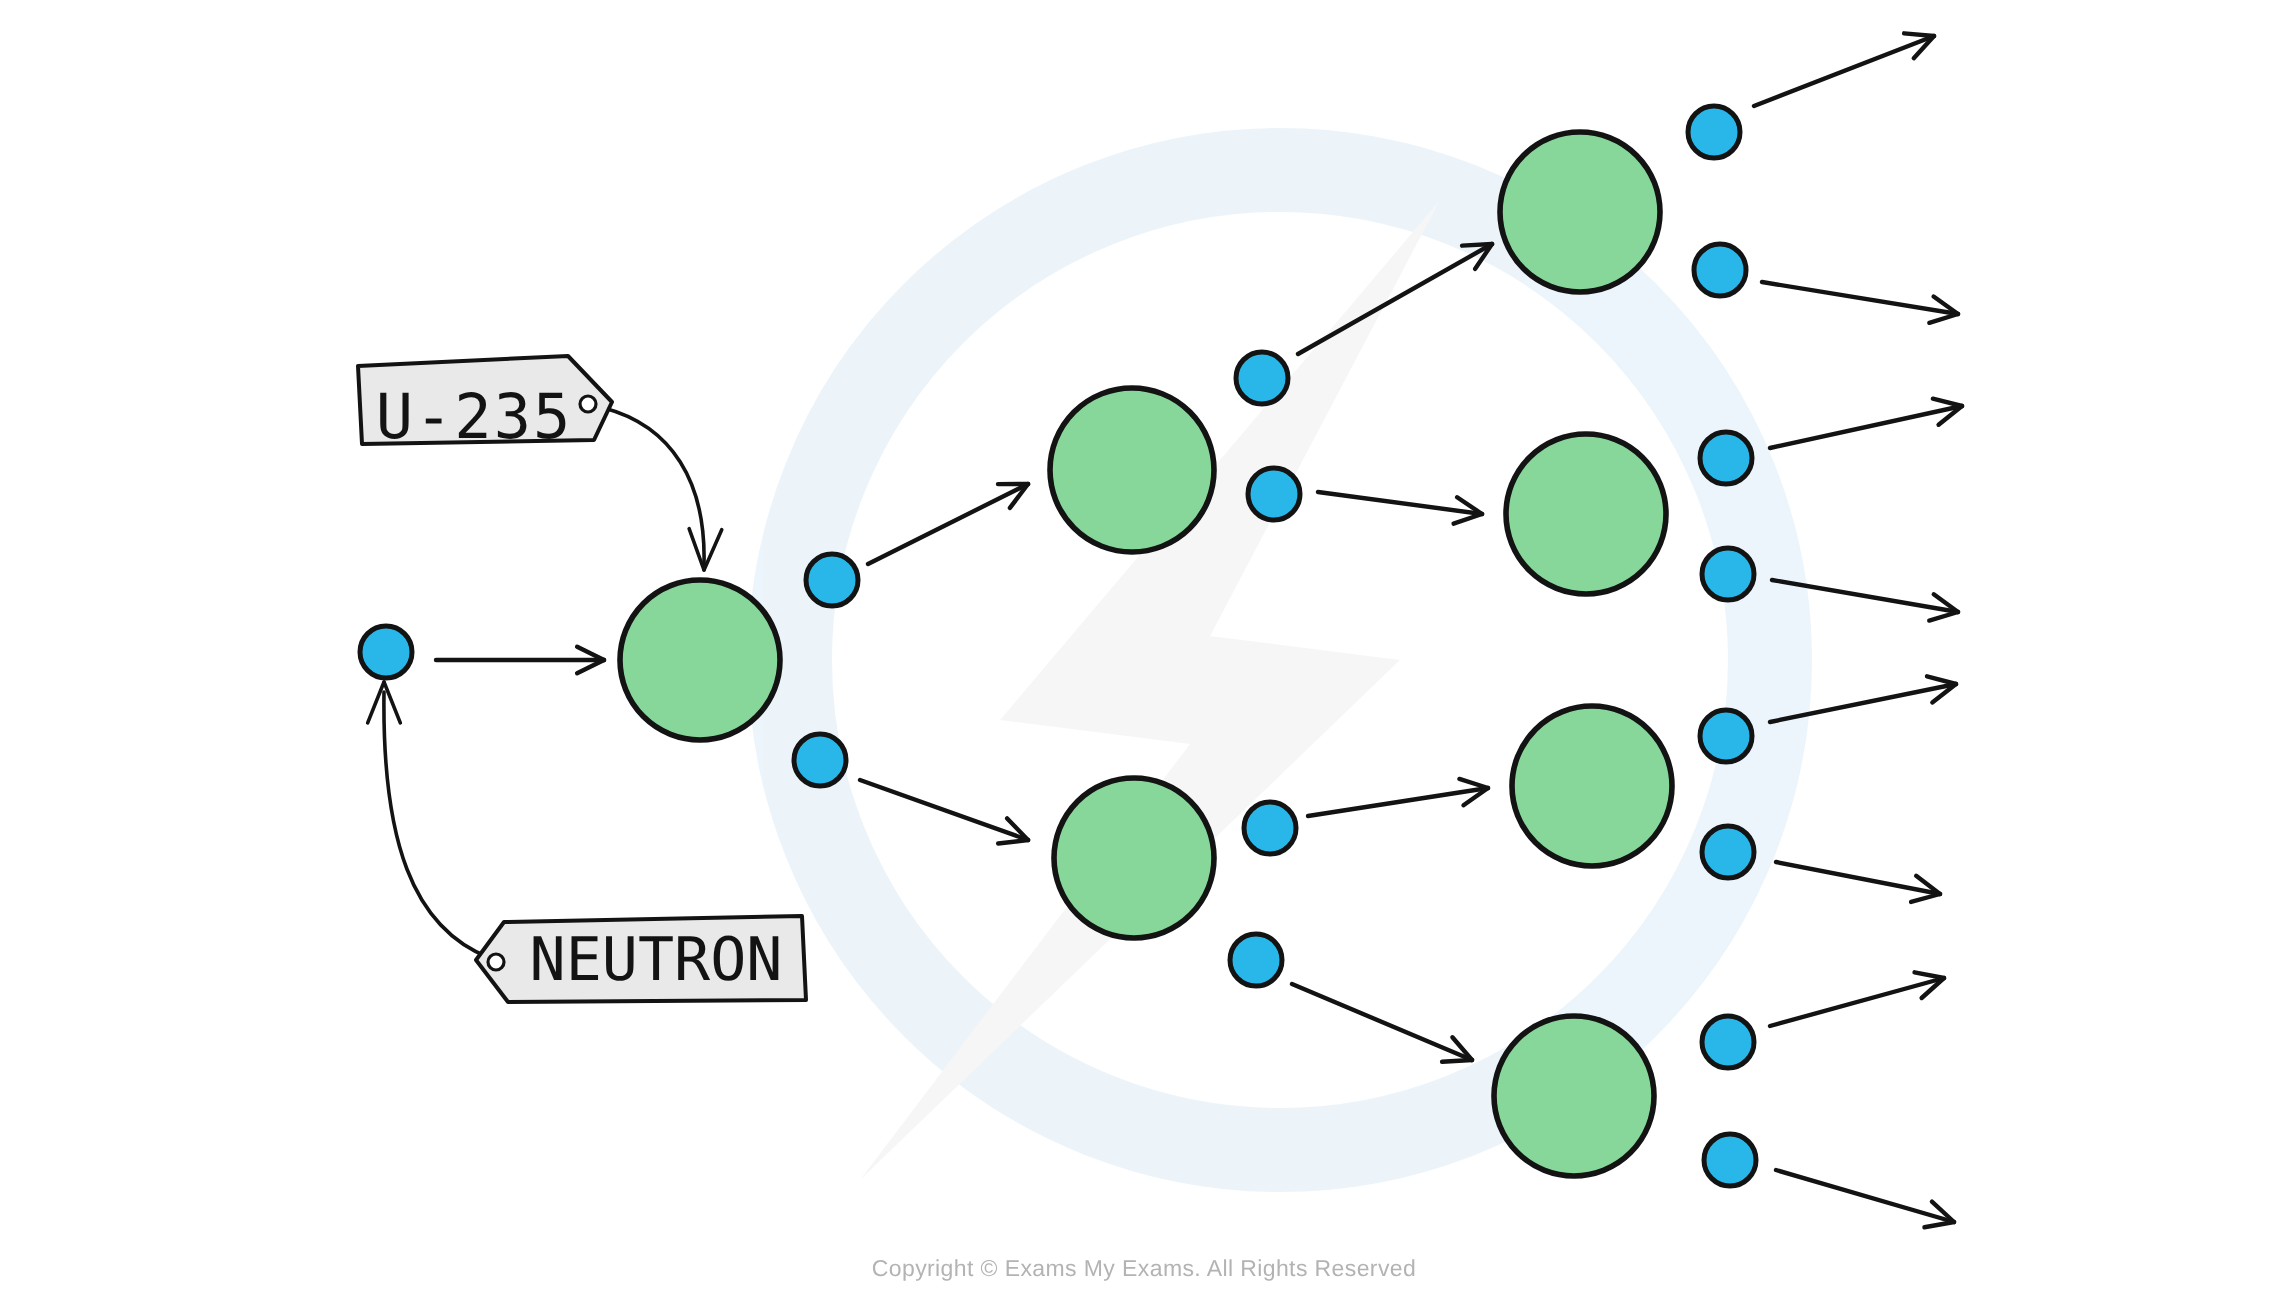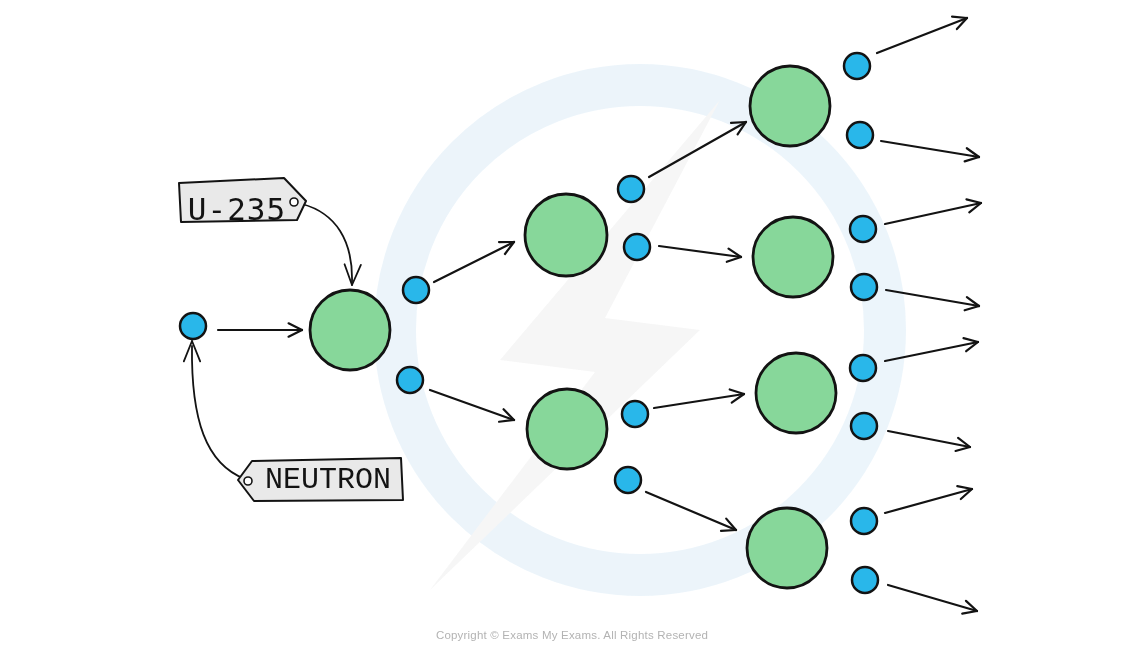--- a/index.html
+++ b/index.html
@@ -7,21 +7,21 @@
     position:relative;width:1144px;height:655px;background:#ffffff;
     overflow:hidden;font-family:"DejaVu Sans",sans-serif;
   }
   .canvas svg{position:absolute;left:0;top:0;}
   .tag-label{
     position:absolute;display:flex;align-items:center;justify-content:center;
     font-family:"DejaVu Sans Mono","Liberation Mono",monospace;
     color:#131313;pointer-events:none;white-space:nowrap;
   }
   #u235-label{left:181px;top:180px;width:112px;height:58px;font-size:31px;letter-spacing:1px;}
-  #neutron-label{left:255px;top:458px;width:146px;height:44px;font-size:30px;letter-spacing:0px;font-family:Liberation Mono, monospace;}
+  #neutron-label{left:255px;top:458px;width:146px;height:44px;font-size:30px;letter-spacing:0px;}
   .copyright{
     position:absolute;top:629px;left:0;width:100%;text-align:center;
     font-family:"Liberation Sans","DejaVu Sans",sans-serif;
     font-size:11.5px;color:#b3b3b3;letter-spacing:0.2px;
   }
 </style>
 </head>
 <body>
 
 <div class="canvas">

